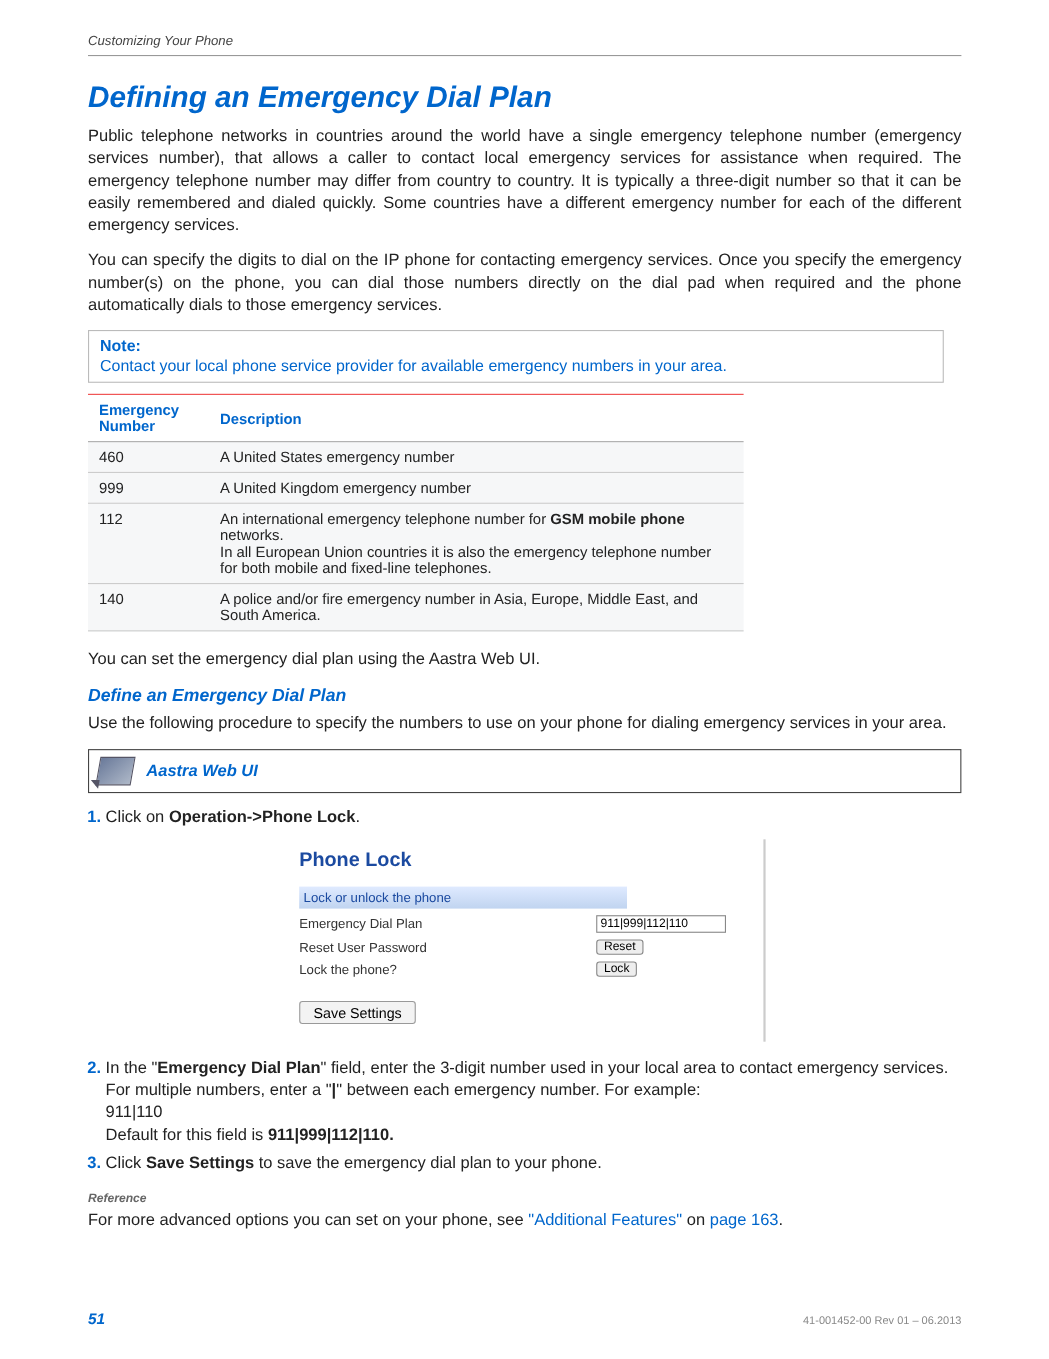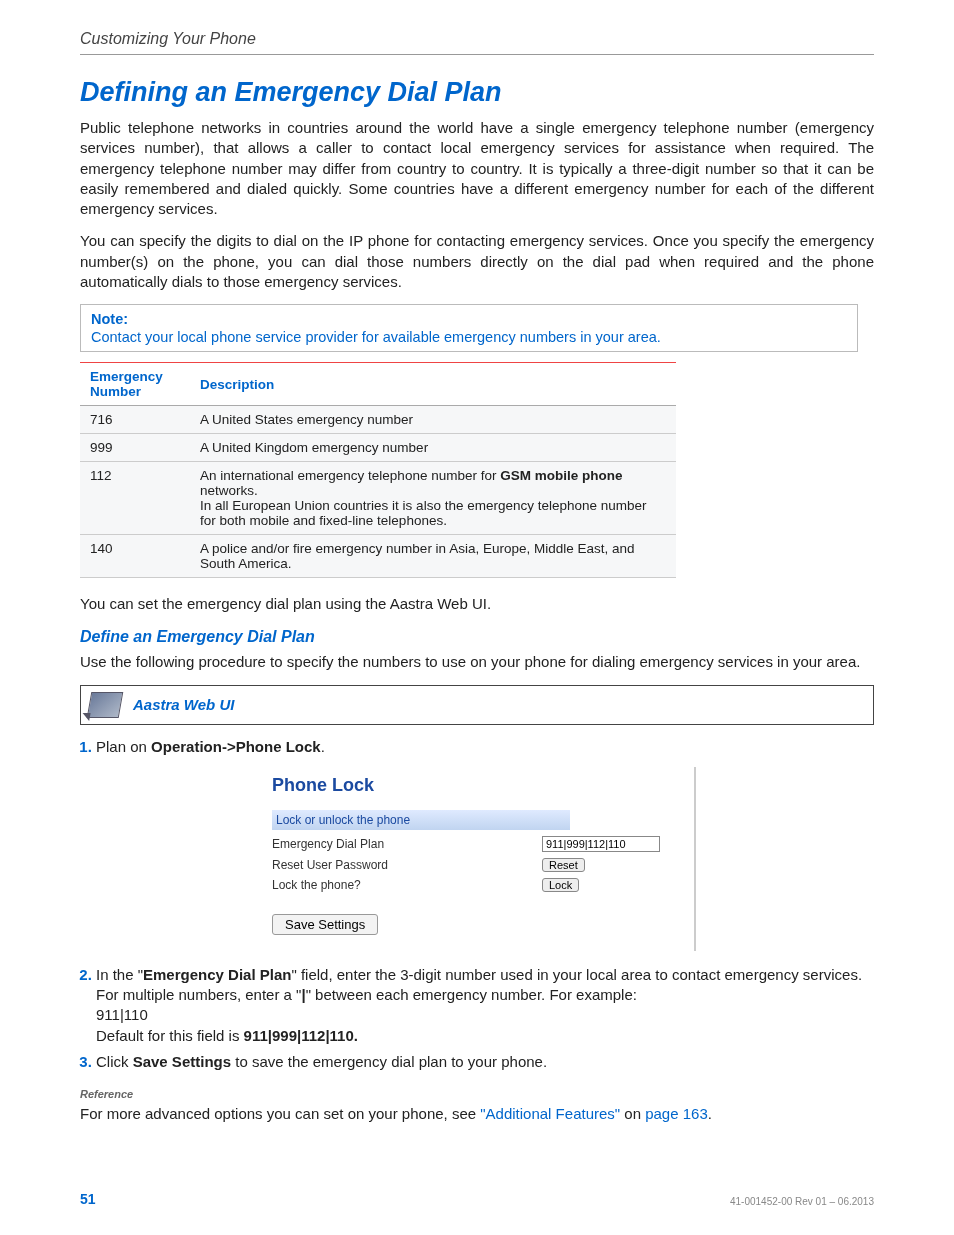--- a/index.html
+++ b/index.html
@@ -13,21 +13,21 @@
   .page {
     width: 954px;
     height: 1235px;
     box-sizing: border-box;
     padding: 30px 80px 20px 80px;
     position: relative;
   }
   .header {
     font-style: italic;
     color: #444;
-    font-size: 16px;
+    font-size: 12px;
     padding-bottom: 6px;
     border-bottom: 1px solid #999;
     margin-bottom: 22px;
   }
   h1.title {
     color: #0066cc;
     font-style: italic;
     font-size: 27px;
     margin: 0 0 10px 0;
     font-weight: bold;
@@ -159,21 +159,21 @@
   .link { color: #0066cc; }
   .footer {
     position: absolute;
     bottom: 28px;
     left: 80px;
     right: 80px;
     display: flex;
     justify-content: space-between;
     font-size: 12px;
   }
-  .footer .pn { font-weight: bold; color:#0066cc; font-size:14px;}
+  .footer .pn { font-weight: bold; color:#0066cc; font-size:14px;font-style:italic;}
   .footer .rev { color: #888; font-size: 10px; align-self: flex-end;}
 </style>
 </head>
 <body>
 
 <div class="page">
 
   <div class="header">Customizing Your Phone</div>
 
   <h1 class="title">Defining an Emergency Dial Plan</h1>
@@ -187,21 +187,21 @@
   </div>
 
 
   <table class="emerg">
     <tbody>
         <tr>
       <th>Emergency Number</th>
       <th>Description</th>
     </tr>
     <tr>
-      <td>716</td>
+      <td>460</td>
       <td>A United States emergency number</td>
     </tr>
     <tr>
       <td>999</td>
       <td>A United Kingdom emergency number</td>
     </tr>
     <tr>
       <td>112</td>
       <td>
         <span>An international emergency telephone number for </span><b>GSM mobile phone</b><span> networks.</span><br>
@@ -220,21 +220,21 @@
   <h3 class="sub">Define an Emergency Dial Plan</h3>
   <p>Use the following procedure to specify the numbers to use on your phone for dialing emergency services in your area.</p>
 
   <div class="webui-box">
     <div class="webui-icon"></div>
     <span class="webui-label">Aastra Web UI</span>
   </div>
 
   <ol class="steps">
     <li>
-      <span>Plan on </span><b>Operation-&gt;Phone Lock</b><span>.</span>
+      <span>Click on </span><b>Operation-&gt;Phone Lock</b><span>.</span>
     </li>
   </ol>
 
   <div class="screenshot">
     <h2>Phone Lock</h2>
     <div class="section-hdr">Lock or unlock the phone</div>
     <div class="row">
       <span class="lbl">Emergency Dial Plan</span>
       <input type="text" value="911|999|112|110" style="">
     </div>

